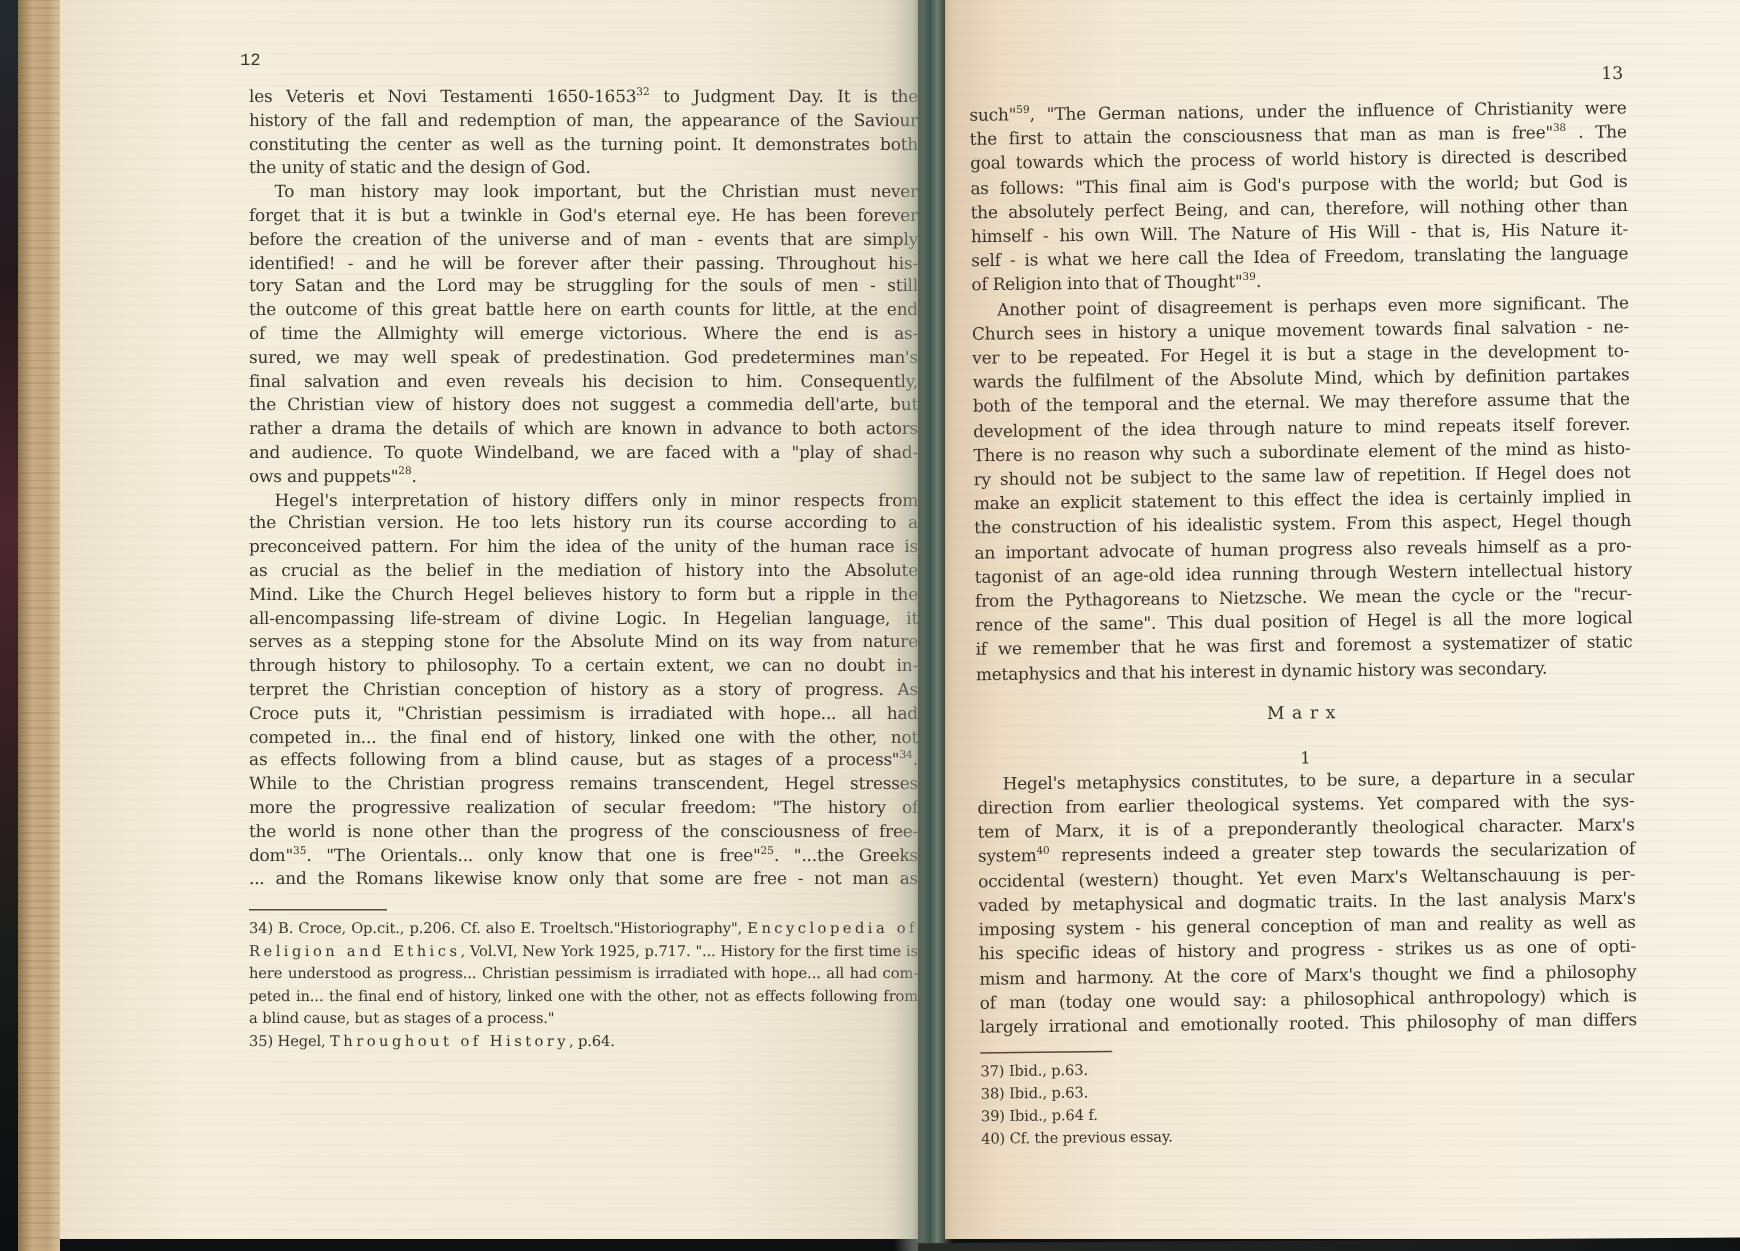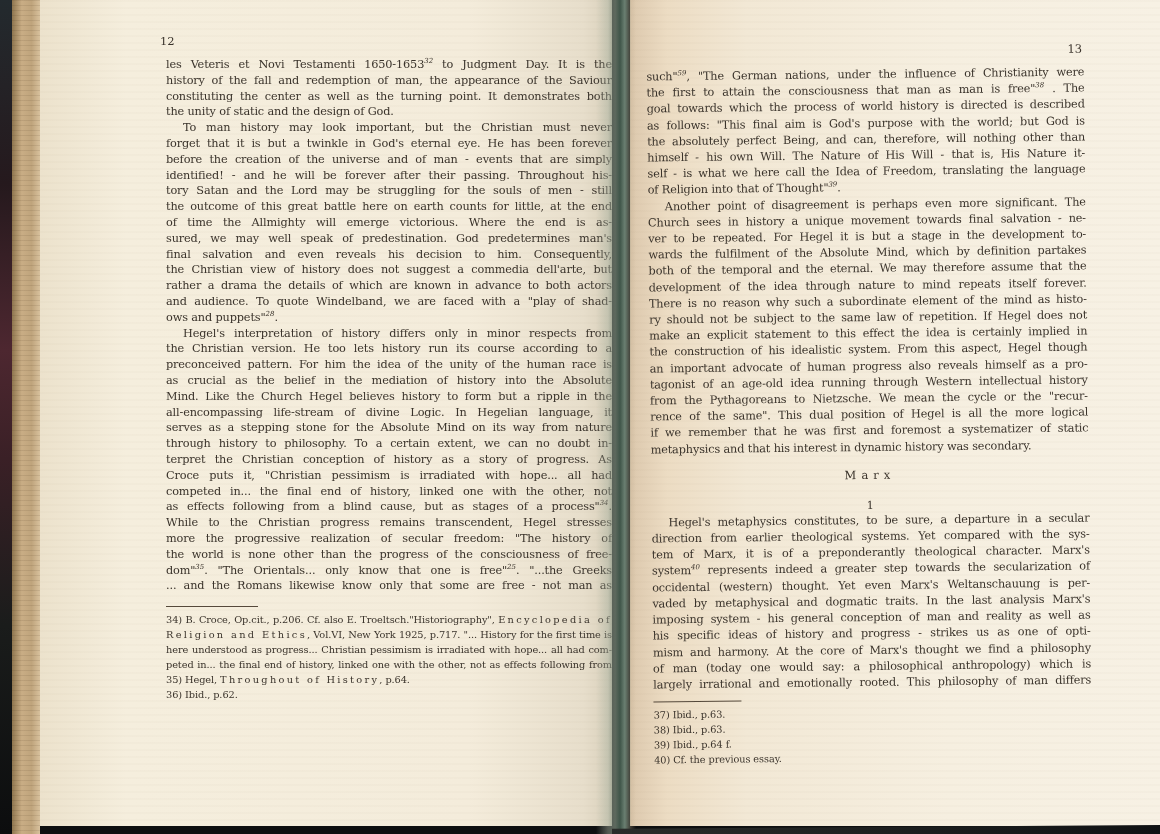--- a/index.html
+++ b/index.html
@@ -41,34 +41,34 @@
       #3f5549 60%,
       #6a7f71 72%,
       rgba(190,170,140,.25) 88%,
       rgba(190,170,140,0) 100%);
   }
   .bottom-shadow{
     position:absolute;left:612px;right:0;bottom:0;height:9px;z-index:6;
     background:linear-gradient(90deg,#2a2c2a,#101214);
     transform:skewY(-0.4deg);transform-origin:100% 100%;
   }
-  .pagenum{position:absolute;font-size:11.5px;color:#3a332b;z-index:4;}
+  .pagenum{position:absolute;font-size:11.5px;color:#3a332b;z-index:4;font-family:Liberation Mono, monospace;}
   .pagenum.l{left:160px;top:34px;}
   .body-col{position:absolute;z-index:4;color:#3a332b;}
   .left-body{left:166px;top:57px;width:446px;}
   .right-wrap{left:646px;top:44px;width:438px;transform:rotate(-0.65deg);transform-origin:220px 0;}
   .right-pagenum{text-align:right;font-size:11.5px;margin-bottom:9px;padding-right:2px;}
   .line{
     font-size:11.3px;line-height:15.8px;letter-spacing:-0.15px;
     text-align:justify;text-align-last:justify;
   }
   .right-wrap .line{line-height:16.2px;}
   .line.last{text-align-last:left;}
   .line.ind{text-indent:17px;}
-  sup{font-size:7px;line-height:0;letter-spacing:0;vertical-align:super;font-style:italic;}
+  sup{font-size:7px;line-height:0;letter-spacing:0;vertical-align:super;}
   .chapter-heading{text-align:center;font-size:11.5px;letter-spacing:5px;margin-top:11px;line-height:16px;}
   .secnum{text-align:center;font-size:11px;margin-top:16px;line-height:14px;}
   .fnrule{width:92px;border-top:1px solid #55493b;margin:12px 0 6px 0;}
   .right-wrap .fnrule{width:88px;margin-top:8px;}
   .fline{
     font-size:9.8px;line-height:14.9px;letter-spacing:-0.1px;
     text-align:justify;text-align-last:justify;
   }
   .fline.last{text-align-last:left;}
   .lsp{letter-spacing:2.3px;}
@@ -133,26 +133,24 @@
           <div class="line">... and the Romans likewise know only that some are free - not man as</div>
         </div>
       </div>
     <div class="fnrule"></div>
     <div id="left-foot">
         <div class="fnote">
           <div class="fline">34) B. Croce, Op.cit., p.206. Cf. also E. Troeltsch."Historiography", <span class="lsp">Encyclopedia of</span></div>
           <div class="fline"><span class="lsp">Religion and Ethics</span>, Vol.VI, New York 1925, p.717. "... History for the first time is</div>
           <div class="fline">here understood as progress... Christian pessimism is irradiated with hope... all had com-</div>
           <div class="fline">peted in... the final end of history, linked one with the other, not as effects following from</div>
+          <div class="fline last">a blind cause, but as stages of a process."</div>
         </div>
         <div class="fnote">
           <div class="fline last">35) Hegel, <span class="lsp">Throughout of History</span>, p.64.</div>
-        </div>
-        <div class="fnote">
-          <div class="fline last">36) Ibid., p.62.</div>
         </div>
       </div>
   </div>
 
   <div class="body-col right-wrap" id="right-col">
     <div class="right-pagenum">13</div>
     <div id="right-blocks">
         <div class="para">
           <div class="line">such"<sup>59</sup>, "The German nations, under the influence of Christianity were</div>
           <div class="line">the first to attain the consciousness that man as man is free"<sup>38</sup> . The</div>

